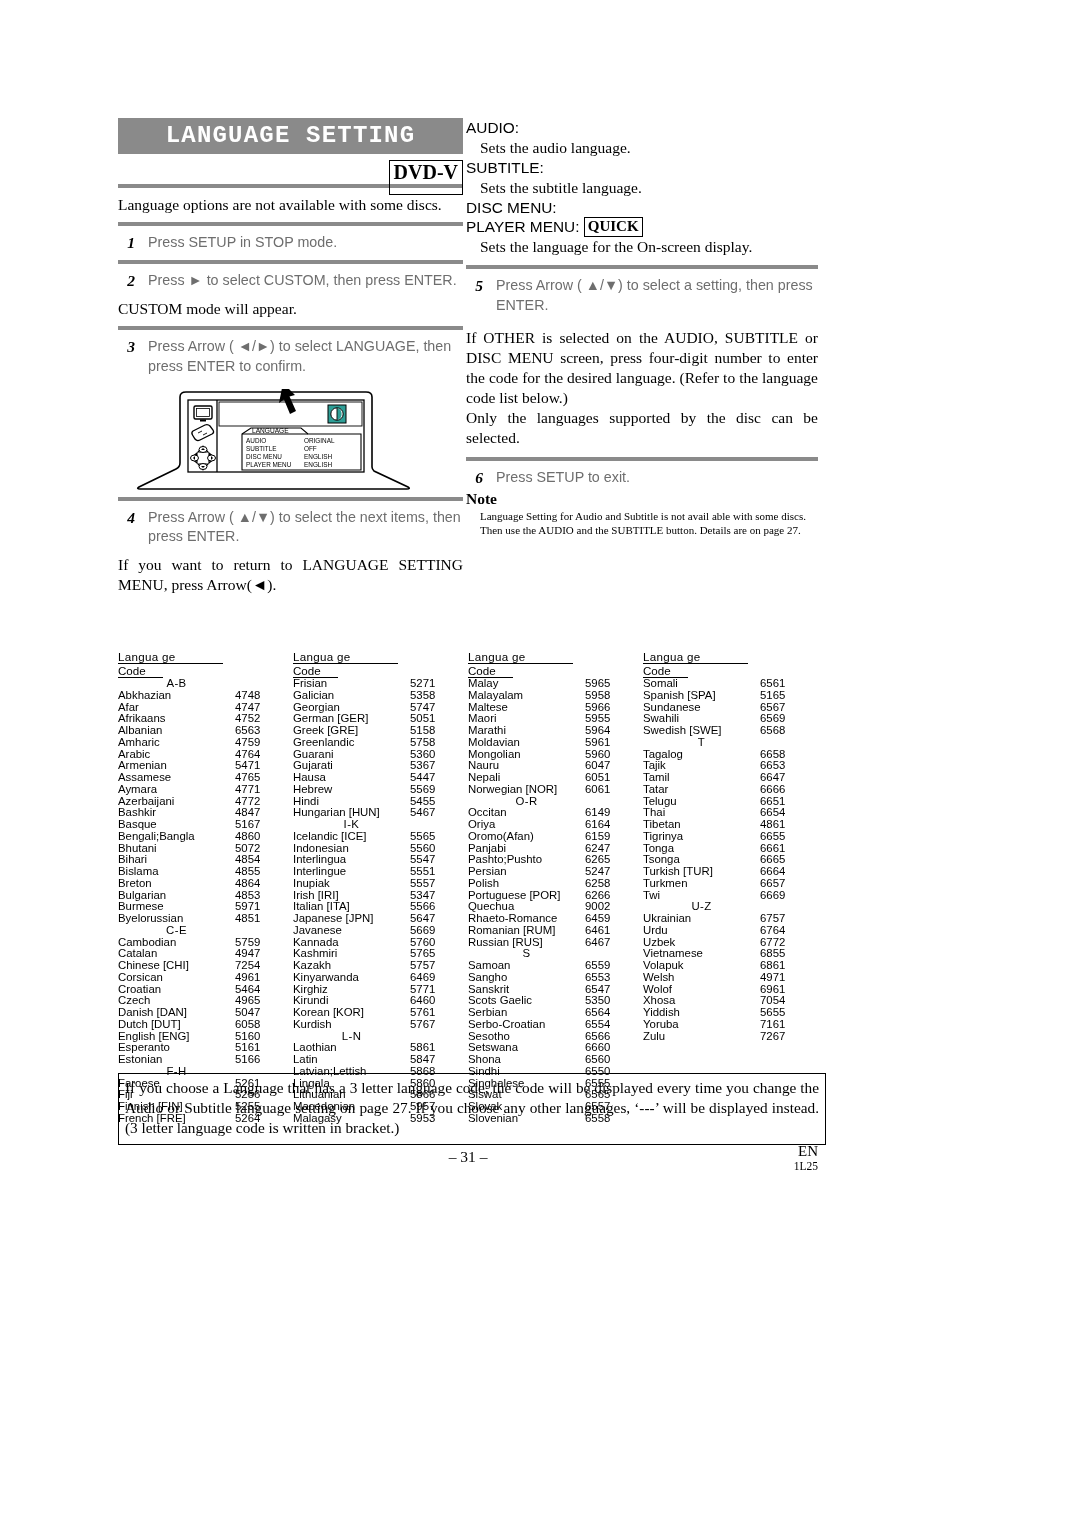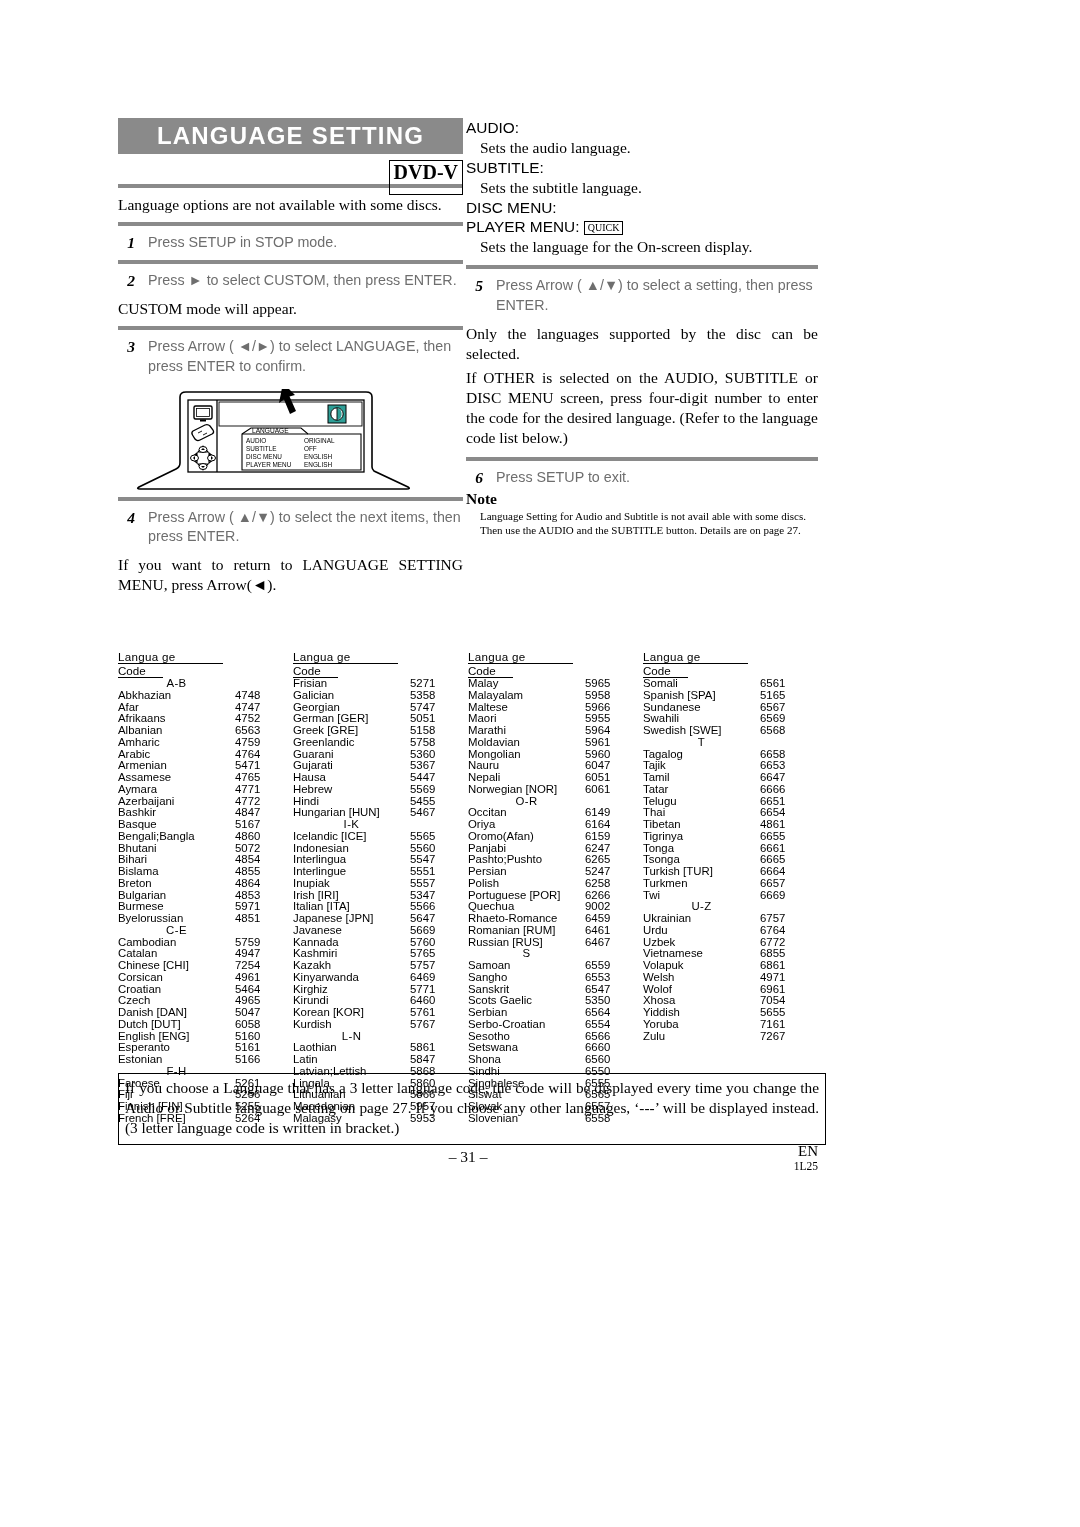--- a/index.html
+++ b/index.html
@@ -10,21 +10,21 @@
   }
   .page{position:absolute;left:0;top:0;width:1080px;height:1527px;}
 
   
   .col-left{position:absolute;left:118px;top:118px;width:345px;}
   .col-right{position:absolute;left:466px;top:118px;width:352px;}
 
   
   .title-bar{
     background:#8a8a8a;color:#ffffff;
-    font-family:Liberation Sans, sans-serif;
+    font-family:Liberation Mono, monospace;
     font-weight:bold;font-size:24px;letter-spacing:1.2px;
     text-align:center;padding:5px 0 6px 0;line-height:1.05;
   }
   .badge-row{position:relative;height:30px;}
   .dvd-badge{
     position:absolute;right:0;top:6px;
     border:1.6px solid #000;
     font-family:"Liberation Serif", serif;font-weight:bold;
     font-size:20px;padding:0px 4px 10px 4px;letter-spacing:0px;
     line-height:1.15;
@@ -60,21 +60,21 @@
   .rh{
     font-family:"Liberation Sans", sans-serif;font-size:15.4px;
     color:#000;line-height:1.28;
   }
   .rh-sub{
     font-family:"Liberation Serif", serif;font-size:15.5px;
     margin-left:14px;line-height:1.3;
   }
   .quick-box{
     display:inline-block;border:1.5px solid #000;
-    font-family:"Liberation Serif", serif;font-weight:normal;font-size:10px;
+    font-family:"Liberation Serif", serif;font-weight:bold;font-size:15px;
     padding:0 3px 1px 3px;line-height:1.1;vertical-align:1px;
   }
   .para{
     font-family:"Liberation Serif", serif;font-size:15.5px;
     line-height:1.3;text-align:justify;
   }
   .note-head{
     font-family:"Liberation Serif", serif;font-weight:bold;font-size:15.5px;
     line-height:1.25;
   }
@@ -249,22 +249,22 @@
     <div class="rh-sub">Sets the language for the On-screen display.</div>
 
     <div style="height:8px"></div>
     <div class="rule"></div>
 
     <div class="step">
       <div class="step-num">5</div>
       <div class="step-text">Press Arrow ( ▲/▼) to select a setting, then press ENTER.</div>
     </div>
 
+    <div class="para" style="margin-top:4px">If OTHER is selected on the AUDIO, SUBTITLE or DISC MENU screen, press four-digit number to enter the code for the desired language. (Refer to the language code list below.)</div>
     <div class="para">Only the languages supported by the disc can be selected.</div>
-    <div class="para" style="margin-top:4px">If OTHER is selected on the AUDIO, SUBTITLE or DISC MENU screen, press four-digit number to enter the code for the desired language. (Refer to the language code list below.)</div>
 
     <div style="height:8px"></div>
     <div class="rule"></div>
 
     <div class="step" style="padding-bottom:2px">
       <div class="step-num">6</div>
       <div class="step-text">Press SETUP to exit.</div>
     </div>
 
     <div class="note-head">Note</div>

